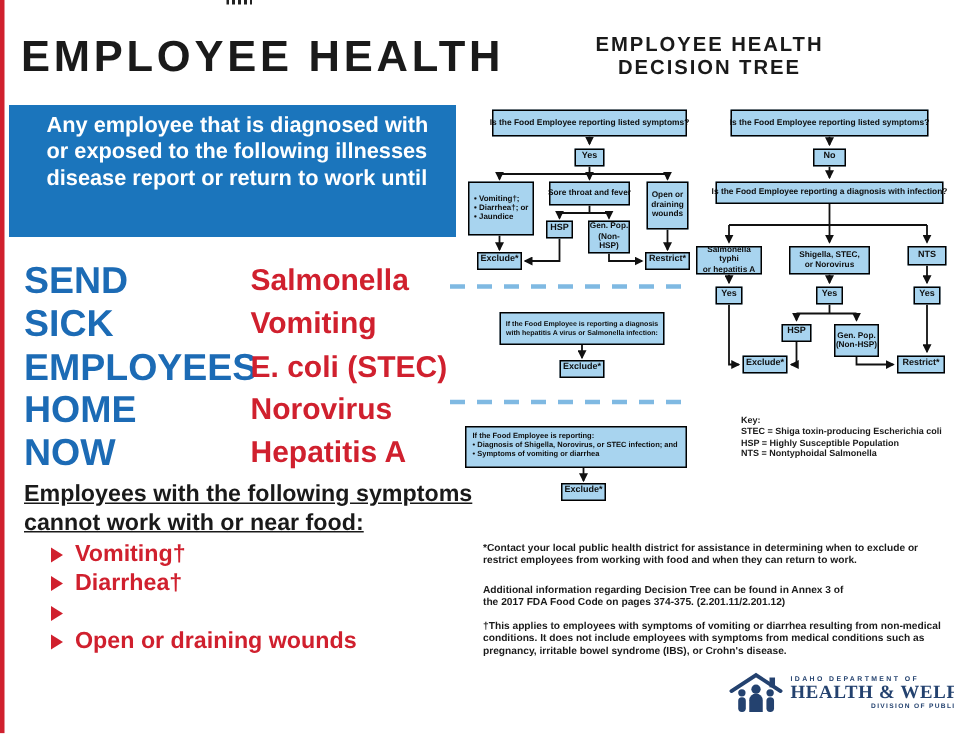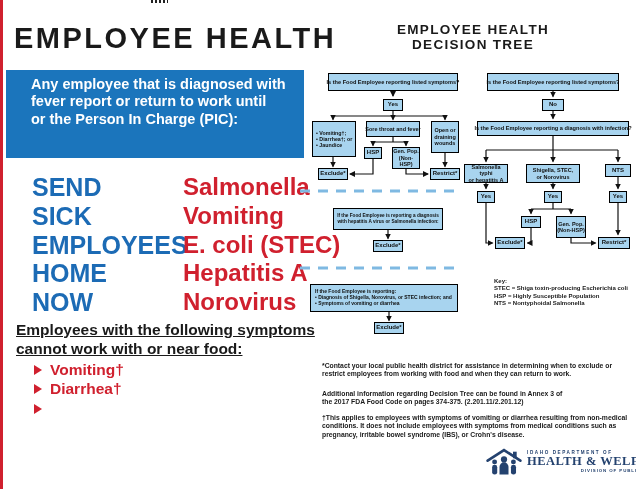--- a/index.html
+++ b/index.html
@@ -14,23 +14,23 @@
   .main-title{left:14px;top:22px;width:300px;font-size:29px;font-weight:800;
     letter-spacing:2.5px;color:#1A1A1A;white-space:nowrap;}
 
   .intro-box{left:6px;top:70px;width:298px;height:88px;background:#1B75BC;
     color:#fff;font-weight:700;font-size:14.5px;line-height:17.3px;
     padding:6px 6px 6px 25px;}
   .intro-box div{white-space:nowrap;}
 
   .words-row{left:16px;top:173px;width:300px;display:flex;}
   .words-col{display:flex;flex-direction:column;}
-  .words-col div{white-space:nowrap;font-weight:800;line-height:28.8px;margin-left:16px;}
+  .words-col div{white-space:nowrap;font-weight:800;line-height:28.8px;}
   .col-blue{width:151px;color:#1C6BB5;font-size:25px;}
-  .col-red{color:#D0202E;font-size:24px;}
+  .col-red{color:#D0202E;font-size:20px;}
 
   .sym-heading{left:16px;top:320px;color:#1A1A1A;font-weight:800;
     font-size:15.5px;line-height:19px;}
   .sym-heading div{white-space:nowrap;text-decoration:underline;}
 
   .sym-list{left:34px;top:360px;}
   .sym-item{display:flex;align-items:center;height:19.5px;color:#D0202E;
     font-weight:800;font-size:15.5px;white-space:nowrap;}
   .tri{width:0;height:0;border-left:8px solid #D0202E;border-top:5px solid transparent;
     border-bottom:5px solid transparent;margin-right:8px;flex:0 0 auto;}
@@ -70,57 +70,61 @@
 
 <div class="poster">
 
   <div class="abs red-bar"></div>
   <div class="abs top-artifact"></div>
 
   <div class="abs main-title">EMPLOYEE HEALTH</div>
 
   <div class="abs intro-box">
     <div>Any employee that is diagnosed with</div>
-    <div>fever report or return to work until</div>
-    <div>or the Person In Charge (PIC):</div>
+    <div>or exposed to the following illnesses</div>
+    <div>disease report or return to work until</div>
   </div>
 
   <div class="abs words-row">
     <div class="words-col col-blue">
       <div>SEND</div>
       <div>SICK</div>
       <div>EMPLOYEES</div>
       <div>HOME</div>
       <div>NOW</div>
     </div>
     <div class="words-col col-red">
       <div>Salmonella</div>
       <div>Vomiting</div>
       <div>E. coli (STEC)</div>
+      <div>Norovirus</div>
       <div>Hepatitis A</div>
-      <div>Norovirus</div>
     </div>
   </div>
 
   <div class="abs sym-heading">
     <div>Employees with the following symptoms</div>
     <div>cannot work with or near food:</div>
   </div>
 
   <div class="abs sym-list">
     <div class="sym-item">
       <span class="tri"></span>
       <span>Vomiting†</span>
     </div>
     <div class="sym-item">
       <span class="tri"></span>
       <span>Diarrhea†</span>
     </div>
     <div class="sym-item">
       <span class="tri"></span>
+    </div>
+    <div class="sym-item">
+      <span class="tri"></span>
+      <span>Open or draining wounds</span>
     </div>
   </div>
 
   <div class="abs dt-title">
     <div>EMPLOYEE HEALTH</div>
     <div>DECISION TREE</div>
   </div>
 
   <svg class="overlay" width="636" height="489">
     <defs>

